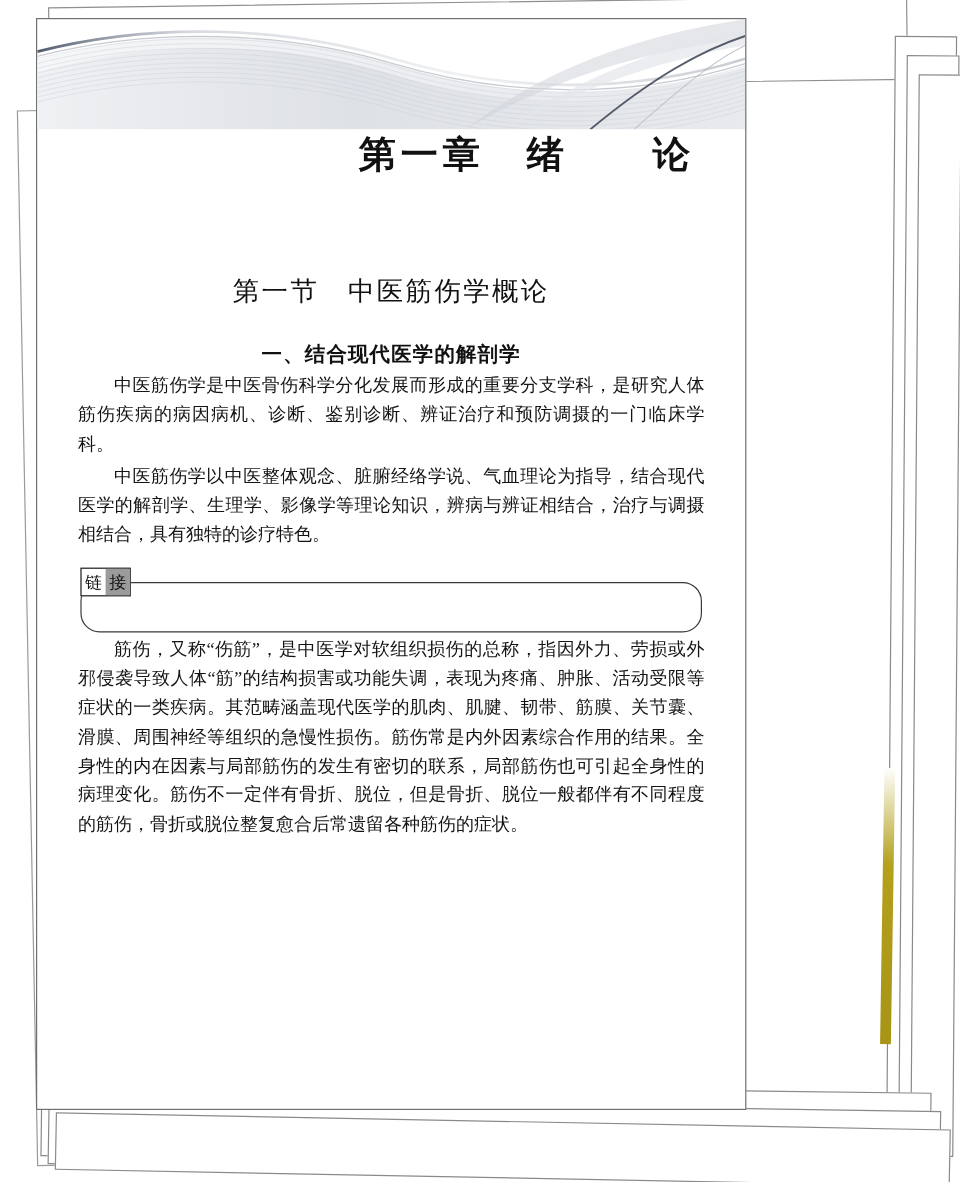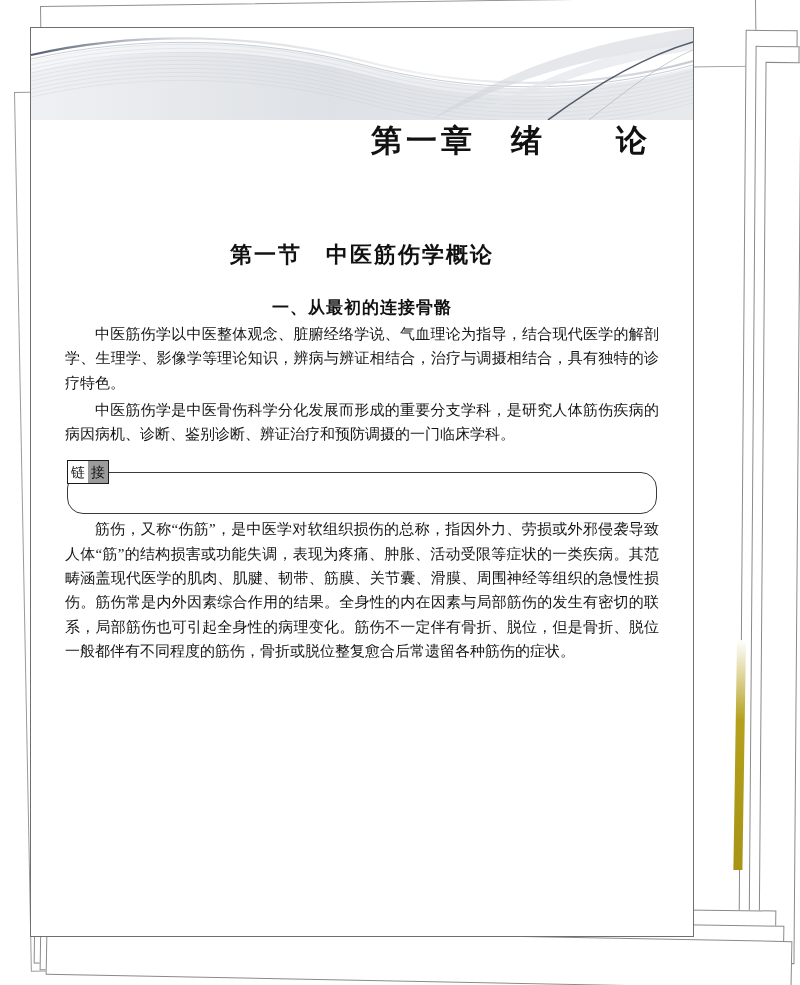--- a/index.html
+++ b/index.html
@@ -56,26 +56,25 @@
     width: 9px; height: 230px;
     background: linear-gradient(180deg,#ffffff 0%, #b4a01c 35%, #a89415 100%);
     transform: rotate(0.9deg);
     transform-origin: top left;
   }
 
   
   #main-page {
     position: absolute;
     left: 30px; top: 15px;
-    width: 664px; height: 910px;
+    width: 592px; height: 910px;
     background: #ffffff;
     border: 1px solid #6f6f6f;
     box-sizing: border-box;
     overflow: hidden;
-    margin-top: 12px;
   }
 
   
   #wave-banner {
     position: absolute;
     left: 0; top: 0;
     width: 100%;
     height: 92px;
     overflow: hidden;
     pointer-events: none;
@@ -101,21 +100,21 @@
     font-size: 31px;
     letter-spacing: 4px;
     color: #111111;
   }
 
   .section-title {
     margin: 0;
     padding-top: 78px;
     text-align: center;
     font-family: "Liberation Sans", "DejaVu Sans", sans-serif;
-    font-weight: 700;
+    font-weight: 400;
     font-size: 22px;
     letter-spacing: 2px;
     color: #111111;
   }
 
   .subsection-title {
     margin: 0;
     padding-top: 26px;
     text-align: center;
     font-family: "Liberation Serif", "DejaVu Serif", serif;
@@ -249,24 +248,24 @@
         <path d="M600,92 C654,52 686,32 712,22" fill="none" stroke="#aeb4bd" stroke-width="0.9" opacity="0.8"></path>
       </svg>
     </div>
 
     <div id="content">
 
       <h1 class="chapter-title">第一章　绪　　论</h1>
 
       <h2 class="section-title">第一节　中医筋伤学概论</h2>
 
-      <h3 class="subsection-title">一、从最初的连接骨骼</h3>
-
+      <h3 class="subsection-title">一、结合现代医学的解剖学</h3>
+
+      <p class="body-para">中医筋伤学是中医骨伤科学分化发展而形成的重要分支学科，是研究人体筋伤疾病的病因病机、诊断、鉴别诊断、辨证治疗和预防调摄的一门临床学科。</p>
       <p class="body-para">中医筋伤学以中医整体观念、脏腑经络学说、气血理论为指导，结合现代医学的解剖学、生理学、影像学等理论知识，辨病与辨证相结合，治疗与调摄相结合，具有独特的诊疗特色。</p>
-      <p class="body-para">中医筋伤学是中医骨伤科学分化发展而形成的重要分支学科，是研究人体筋伤疾病的病因病机、诊断、鉴别诊断、辨证治疗和预防调摄的一门临床学科。</p>
 
 
       <div class="callout">
         <span class="callout-label">
           <span class="ch">链</span>
           <span class="ch shaded">接</span>
         </span>
       </div>
 
       <p class="body-para">筋伤，又称“伤筋”，是中医学对软组织损伤的总称，指因外力、劳损或外邪侵袭导致人体“筋”的结构损害或功能失调，表现为疼痛、肿胀、活动受限等症状的一类疾病。其范畴涵盖现代医学的肌肉、肌腱、韧带、筋膜、关节囊、滑膜、周围神经等组织的急慢性损伤。筋伤常是内外因素综合作用的结果。全身性的内在因素与局部筋伤的发生有密切的联系，局部筋伤也可引起全身性的病理变化。筋伤不一定伴有骨折、脱位，但是骨折、脱位一般都伴有不同程度的筋伤，骨折或脱位整复愈合后常遗留各种筋伤的症状。</p>

